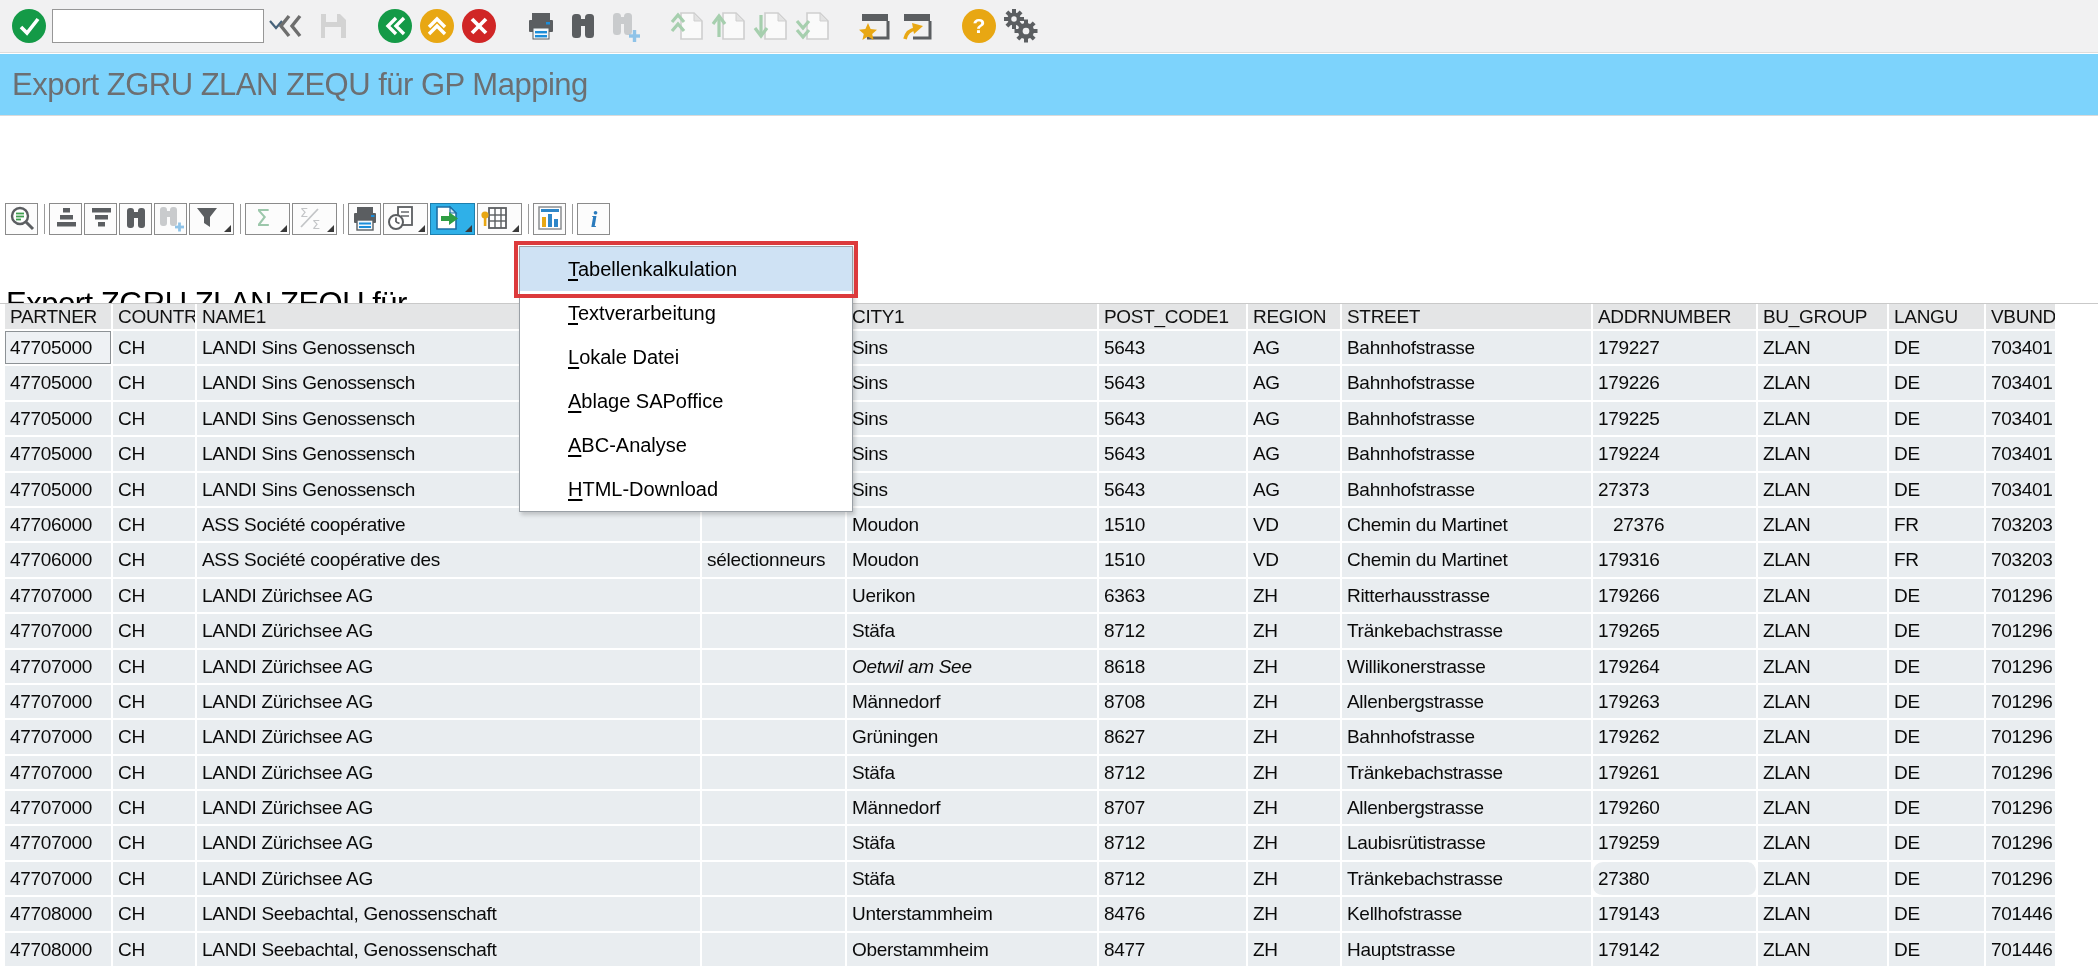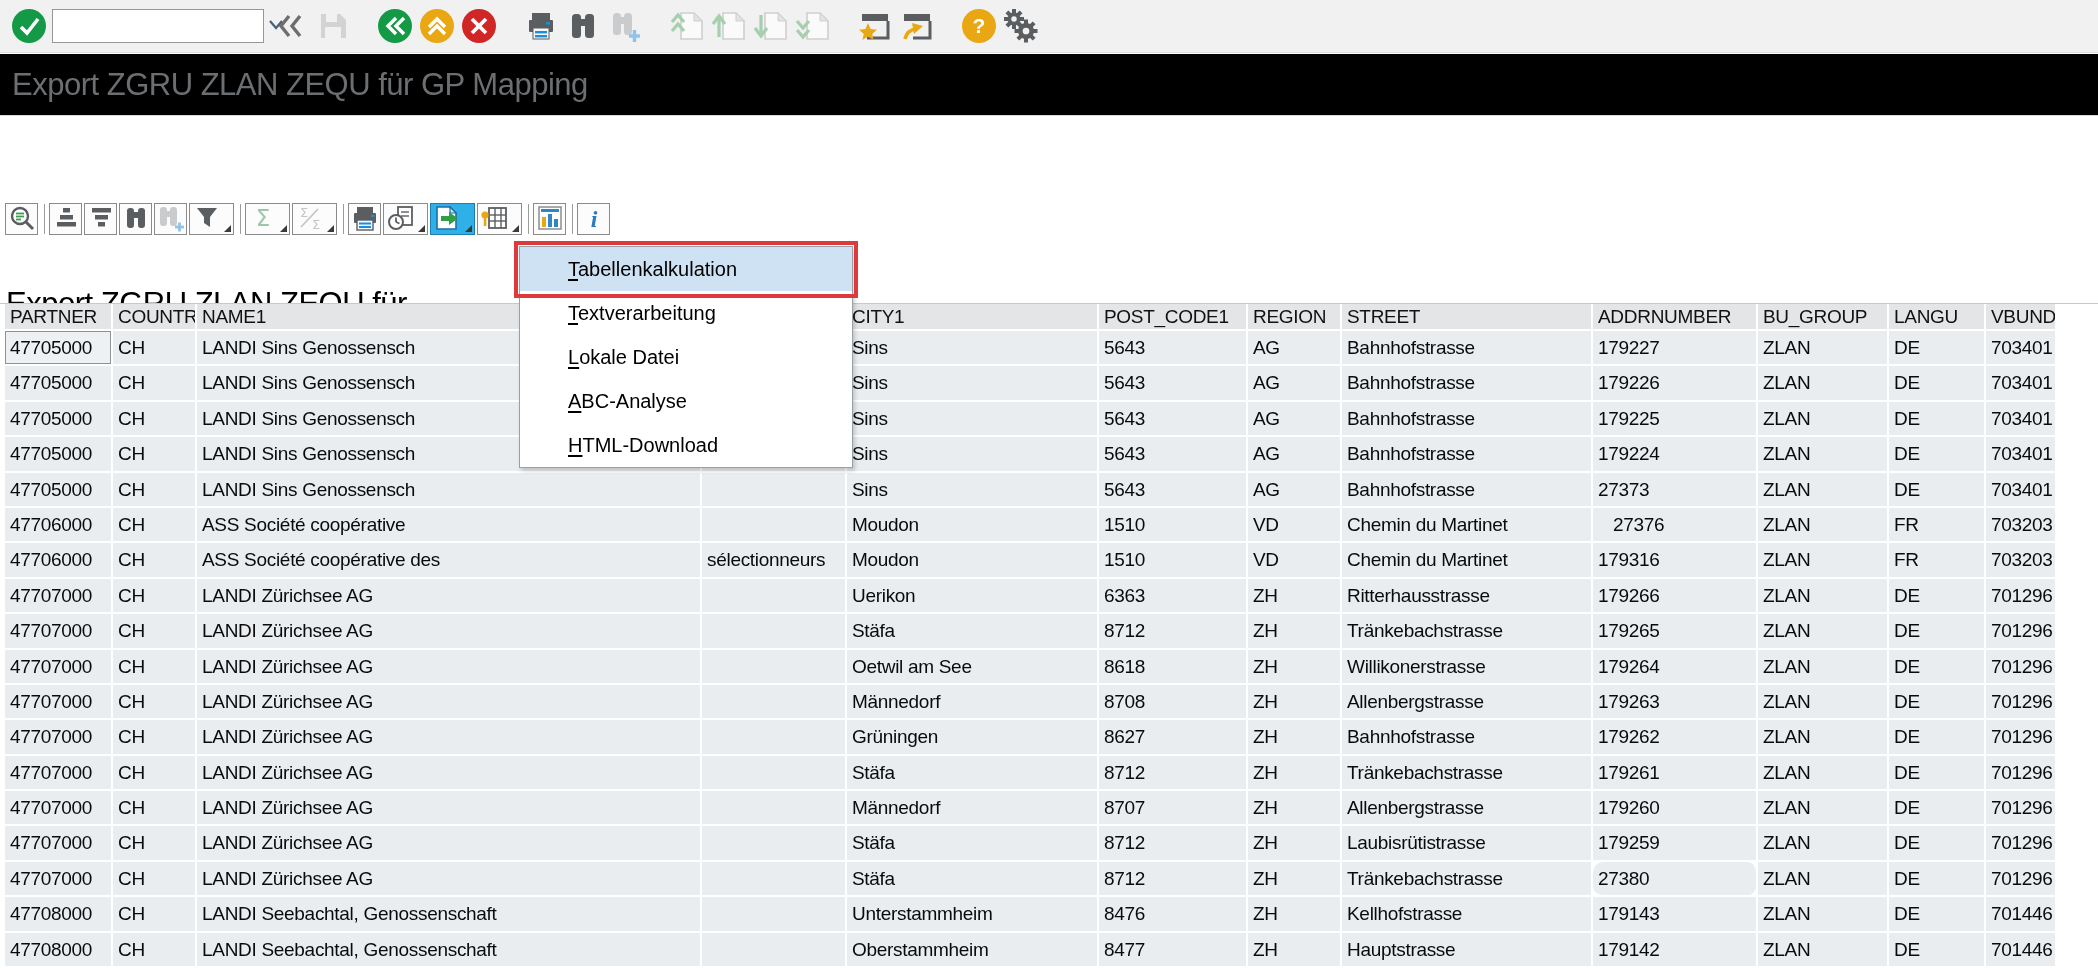--- a/index.html
+++ b/index.html
@@ -13,21 +13,21 @@
   .tb-btn{ width:42px; height:42px; display:flex; align-items:center; justify-content:center;
     background:transparent; border:none; cursor:pointer; flex:none; }
   .tb-btn svg{ display:block; }
   .cmdwrap{ width:212px; height:34px; background:#fff; border:1px solid #979797;
     display:flex; align-items:center; margin:0 6px 0 2px; flex:none; }
   .cmdwrap input{ border:none; outline:none; flex:1; height:100%; font-size:16px; padding:0 4px;
     font-family:inherit; background:transparent; }
   .cmd-chevron{ flex:none; margin-right:6px; } .gap20{ width:20px; flex:none; }
 
   
-  .titlebar{ position:absolute; left:0; top:54px; width:2098px; height:62px; background:#000000;
+  .titlebar{ position:absolute; left:0; top:54px; width:2098px; height:62px; background:#7dd3fc;
     border-bottom:1px solid #dadada; display:flex; align-items:center; }
   .titlebar .t{ font-size:31px; color:#6c6f72; padding-left:12px; letter-spacing:-0.5px; white-space:nowrap; }
 
   
   .alvbar{ position:absolute; left:0; top:201px; height:36px; display:flex; align-items:center;
     padding-left:5px; z-index:3; background:#fff; }
   .alv-btn{ height:32px; min-width:33px; background:#fcfcfc; border:1px solid #8b8b8b;
     display:flex; align-items:center; justify-content:center; position:relative;
     margin-right:2px; cursor:pointer; flex:none; }
   .alv-btn.dd{ min-width:45px; padding-right:10px; }
@@ -517,21 +517,21 @@
       <div class="tcell" style="width: 165px;">179265</div>
       <div class="tcell" style="width: 131px;">ZLAN</div>
       <div class="tcell" style="width: 97px;">DE</div>
       <div class="tcell" style="width: 71px;">701296</div>
     </div>
     <div class="trow">
       <div class="tcell" style="width: 108px;">47707000</div>
       <div class="tcell" style="width: 84px;">CH</div>
       <div class="tcell" style="width: 505px;">LANDI Zürichsee AG</div>
       <div class="tcell" style="width: 145px;"></div>
-      <div class="tcell" style="width: 252px;">Oetwil am See</div>
+      <div class="tcell" style="width: 252px; font-style: italic;">Oetwil am See</div>
       <div class="tcell" style="width: 149px;">8618</div>
       <div class="tcell" style="width: 94px;">ZH</div>
       <div class="tcell" style="width: 251px;">Willikonerstrasse</div>
       <div class="tcell" style="width: 165px;">179264</div>
       <div class="tcell" style="width: 131px;">ZLAN</div>
       <div class="tcell" style="width: 97px;">DE</div>
       <div class="tcell" style="width: 71px;">701296</div>
     </div>
     <div class="trow">
       <div class="tcell" style="width: 108px;">47707000</div>
@@ -644,16 +644,17 @@
       <div class="tcell" style="width: 131px;">ZLAN</div>
       <div class="tcell" style="width: 97px;">DE</div>
       <div class="tcell" style="width: 71px;">701446</div>
     </div>
   </div>
 
 <div class="menu">
     <div class="menu-item hl"><u>T</u>abellenkalkulation</div>
     <div class="menu-item"><u>T</u>extverarbeitung</div>
     <div class="menu-item"><u>L</u>okale Datei</div>
+    <div class="menu-item"><u>A</u>blage SAPoffice</div>
     <div class="menu-item"><u>A</u>BC-Analyse</div>
     <div class="menu-item"><u>H</u>TML-Download</div>
   </div>
 <div class="redbox"></div>
 
 </body></html>

